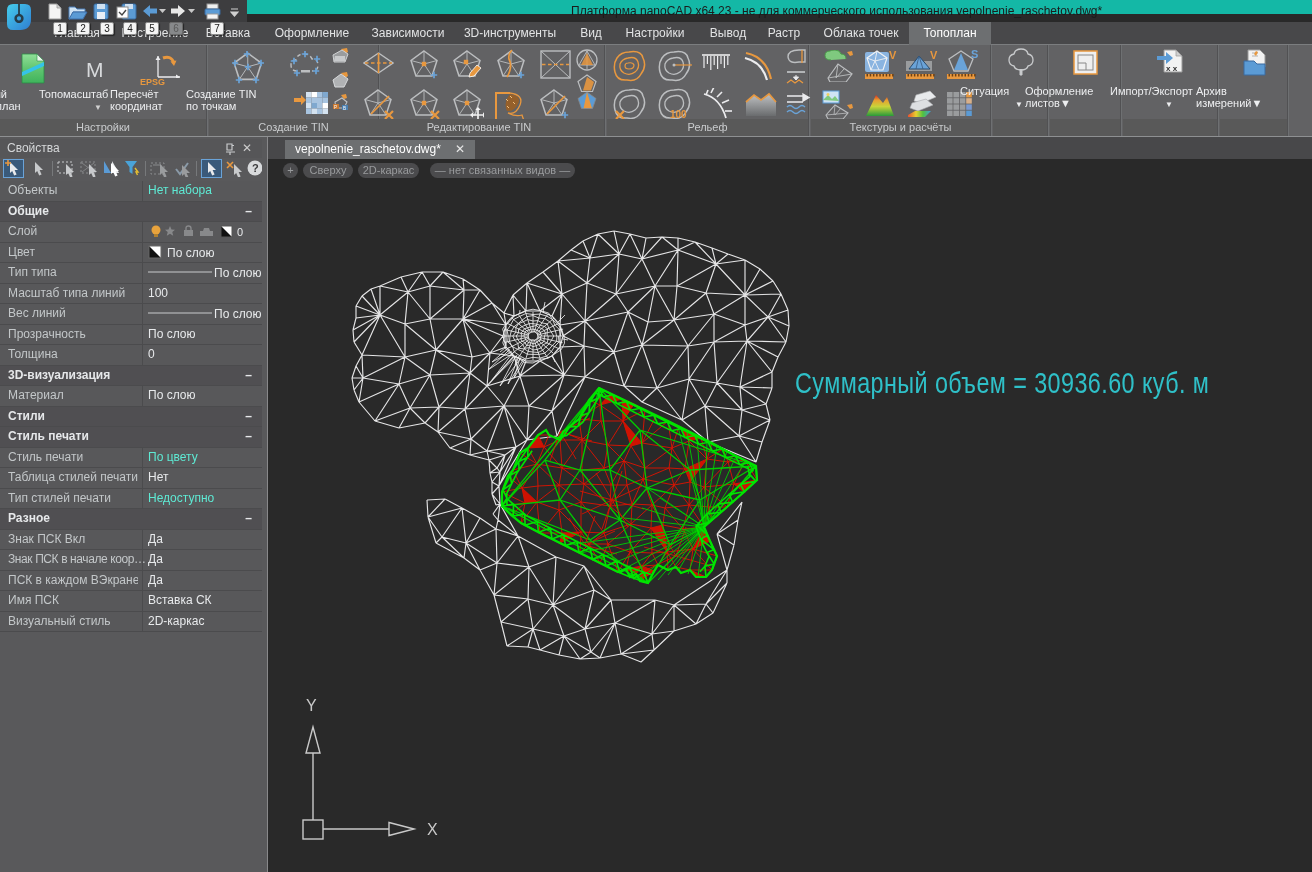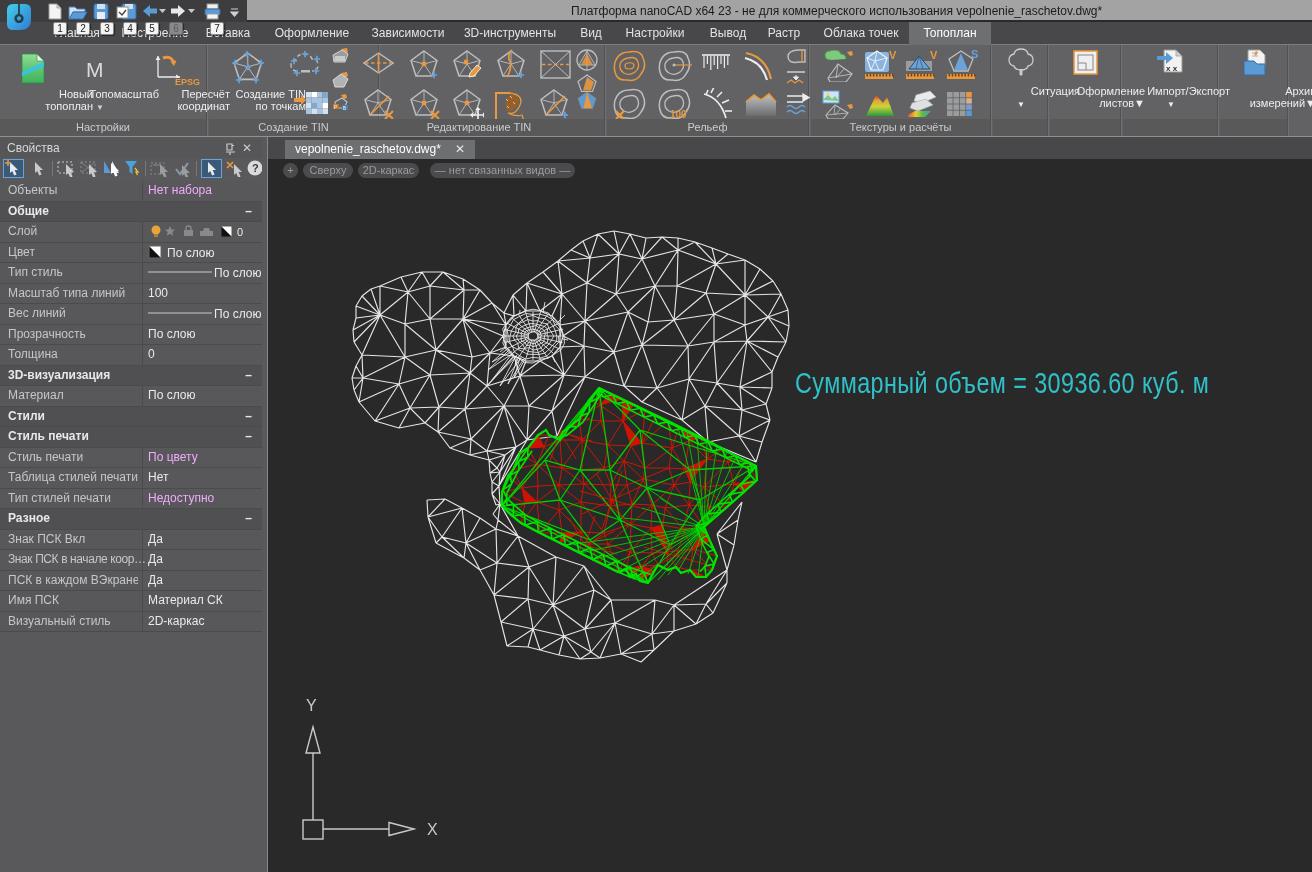--- a/index.html
+++ b/index.html
@@ -1,43 +1,43 @@
 <!DOCTYPE html>
 <html><head><meta charset="utf-8">
 <style>
 *{margin:0;padding:0;box-sizing:border-box}
 html,body{width:1312px;height:872px;overflow:hidden;background:#292929;font-family:"Liberation Sans",sans-serif;-webkit-font-smoothing:antialiased}
 .abs{position:absolute}
 #app{position:relative;width:1312px;height:872px}
 
-#titlebar{position:absolute;left:0;top:0;width:1312px;height:20px;background:#a3a3a3}
+#titlebar{position:absolute;left:0;top:0;width:1312px;height:14px;background:#14b8a6}
 #qatstrip{position:absolute;left:0;top:0;width:247px;height:22px;background:#3d3d3f}
 #title-text{position:absolute;left:571px;top:4px;font-size:12px;color:#1b1b1b;white-space:nowrap}
 
 #tabrow{position:absolute;left:0;top:22px;width:1312px;height:23px;background:#48484a;border-bottom:1px solid #7b7d7f}
 .rtab{position:absolute;top:0;height:23px;line-height:23px;font-size:12px;color:#e2e3e4;text-align:center;white-space:nowrap}
 #tab-active{position:absolute;left:909px;top:0;width:82px;height:23px;background:#6d6f71;color:#fff;line-height:23px;text-align:center;font-size:12px}
 
 .keytip{position:absolute;top:22px;width:14px;height:13px;background:#f4f4f4;border:1px solid #8a8a8a;border-radius:2px;font-size:10px;color:#222;text-align:center;line-height:11px;box-shadow:1px 1px 1px rgba(0,0,0,.5);z-index:30}
 .keytip.dis{background:#87898b;color:#5a5a5a;border-color:#6a6a6a}
 
 #ribbon{position:absolute;left:0;top:45px;width:1312px;height:92px;background:#626264;border-bottom:1px solid #8e9092}
 .rgroup{position:absolute;top:0;height:91px;border-right:1px solid #515153;box-shadow:1px 0 0 #6e7072}
 .rglabel{position:absolute;left:0;bottom:0;width:100%;height:17px;background:#595959;color:#c9cbcd;font-size:11px;text-align:center;line-height:16px;white-space:nowrap;overflow:hidden}
-.btxt{position:absolute;font-size:11px;line-height:12px;color:#edeef0;text-align:right;white-space:nowrap}
+.btxt{position:absolute;font-size:11px;line-height:12px;color:#edeef0;text-align:left;white-space:nowrap}
 .icon{position:absolute}
 
 #propwrap{position:absolute;left:0;top:137px;width:262px;height:735px;background:#59595b}
 #prophead{position:absolute;left:0;top:2px;width:262px;height:19px;background:#565658;color:#d5d7d9;font-size:12px;padding-left:7px;line-height:19px}
 #proptools{position:absolute;left:0;top:21px;width:262px;height:22px}
 #propgrid{position:absolute;left:0;top:44px;width:262px}
 .prow{position:relative;width:262px;height:20.5px;background:#58585a;border-bottom:1px solid #4b4b4d;font-size:12px;color:#c3c7c9}
 .prow .lab{position:absolute;left:8px;top:2px;white-space:nowrap;overflow:hidden;max-width:130px}
 .prow .val{position:absolute;left:148px;top:2px;color:#e8eaec;white-space:nowrap}
-.prow .val.gray{color:#f0abfc}
+.prow .val.gray{color:#5eead4}
 .prow .vline{position:absolute;left:142px;top:0;width:1px;height:100%;background:#4b4b4d}
 .prow.hdr{background:#504f52;color:#e6e8ea;font-weight:bold}
 .prow.hdr .minus{position:absolute;right:10px;top:2px;font-weight:bold;color:#e6e8ea}
 
 #canvas{position:absolute;left:268px;top:137px;width:1044px;height:735px;background:#292929}
 #splitter{position:absolute;left:262px;top:137px;width:6px;height:735px;background:#59595b;border-right:1px solid #88888a}
 #doctabbar{position:absolute;left:268px;top:137px;width:1044px;height:22px;background:#48484a}
 #doctab{position:absolute;left:17px;top:3px;height:19px;background:#6d6f71;color:#fff;font-size:12px;line-height:19px;padding:0 10px;white-space:nowrap}
 #doctab .x{margin-left:14px;color:#e8e8e8;font-size:12px}
 .pill{position:absolute;top:163px;height:15px;background:#4b4b4d;border-radius:8px;color:#999b9d;font-size:11px;line-height:15px;text-align:center}
@@ -609,21 +609,21 @@
           <div class="lab">Цвет</div>
           <div class="vline"></div>
           <div class="val"><svg width="112" height="14" viewBox="0 0 112 14" style="vertical-align:-3px">
               <path d="M1 1h12v12H1z" fill="#fff"></path>
               <path d="M1 1l12 12H1z" fill="#111"></path>
               <rect x="1" y="1" width="12" height="12" fill="none" stroke="#666"></rect>
               <text x="19" y="11.5" font-size="12" fill="#e8eaec">По слою</text>
             </svg></div>
         </div>
         <div class="prow">
-          <div class="lab">Тип стиль</div>
+          <div class="lab">Тип типа</div>
           <div class="vline"></div>
           <div class="val"><svg width="114" height="14" viewBox="0 0 114 14" style="vertical-align:-3px">
               <path d="M0 7h64" stroke="#c8cacc" stroke-width="1"></path>
               <text x="66" y="11.5" font-size="12" fill="#e8eaec">По слою</text>
             </svg></div>
         </div>
         <div class="prow">
           <div class="lab">Масштаб типа линий</div>
           <div class="vline"></div>
           <div class="val">100</div>
@@ -693,21 +693,21 @@
           <div class="val">Да</div>
         </div>
         <div class="prow">
           <div class="lab">ПСК в каждом ВЭкране</div>
           <div class="vline"></div>
           <div class="val">Да</div>
         </div>
         <div class="prow">
           <div class="lab">Имя ПСК</div>
           <div class="vline"></div>
-          <div class="val">Материал СК</div>
+          <div class="val">Вставка СК</div>
         </div>
         <div class="prow">
           <div class="lab">Визуальный стиль</div>
           <div class="vline"></div>
           <div class="val">2D-каркас</div>
         </div>
       </div>
 </div>
 <div id="splitter"></div>
 <div id="canvas"></div>

